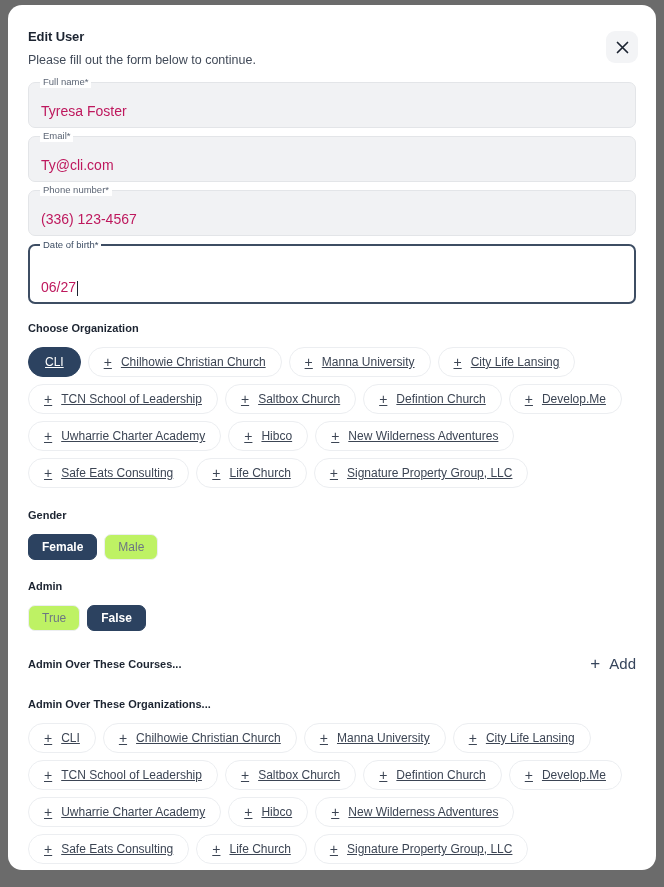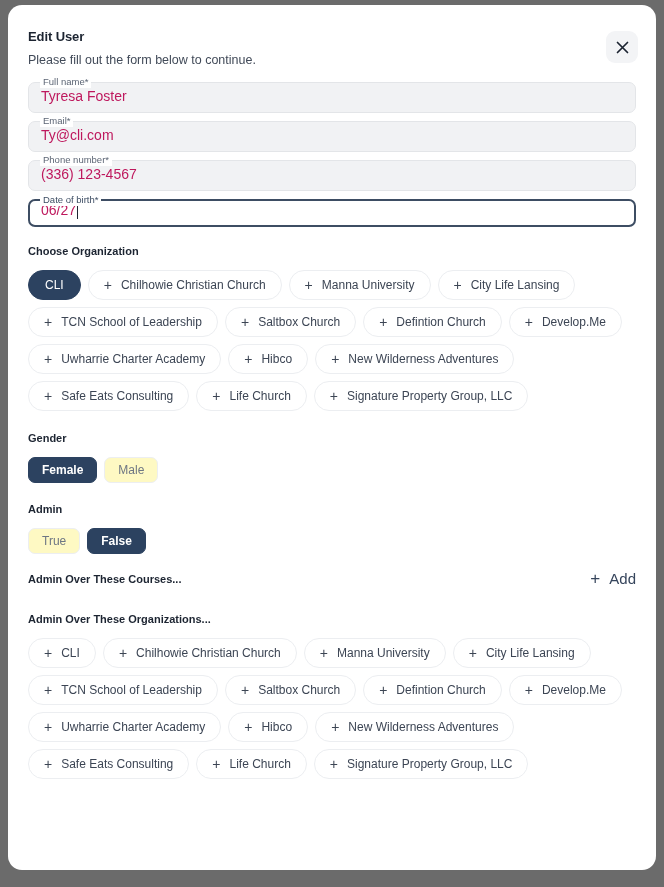--- a/index.html
+++ b/index.html
@@ -61,21 +61,21 @@
     cursor: pointer;
     padding: 0;
   }
   .close-button svg { display: block; }
 
   
   .fields { margin-top: 14px; }
 
   .field {
     position: relative;
-    height: 31px;
+    height: 46px;
     margin-bottom: 8px;
     border-radius: 7px;
     background: #f1f2f4;
     border: 1px solid #e3e5e8;
     display: flex;
     align-items: flex-end;
     padding: 0 0 7px 12px;
   }
   .field .field-label {
     position: absolute;
@@ -92,21 +92,21 @@
     color: #be185d;
     line-height: 17px;
   }
 
   .field.focused {
     background: #ffffff;
     border: 2px solid #3d4d63;
     align-items: flex-end;
     padding-bottom: 6px;
     padding-left: 11px;
-    height: 28px;
+    height: 60px;
   }
   .field.focused .field-label { color: #3d4d63; left: 10px; }
   .caret {
     display: inline-block;
     width: 1px;
     height: 15px;
     background: #1c2431;
     vertical-align: -2px;
     margin-left: 1px;
   }
@@ -140,20 +140,21 @@
     padding: 0 15px;
     border-radius: 16px;
     background: #ffffff;
     border: 1px solid #eceef1;
     font-size: 12px;
     color: #3c4椅;
     color: #3c4554;
     cursor: pointer;
     white-space: nowrap;
     line-height: 1;
+    text-decoration: underline;
   }
   .chip .plus {
     font-size: 14px;
     color: #3c4554;
     line-height: 1;
     margin-top: -1px;
   }
   .chip.selected {
     background: #2c4260;
     border-color: #2c4260;
@@ -165,21 +166,21 @@
   .toggle-group {
     display: flex;
     gap: 7px;
     margin-top: 11px;
   }
   .toggle {
     height: 26px;
     min-width: 52px;
     padding: 0 13px;
     border-radius: 7px;
-    background: #fef9c3;
+    background: #bef264;
     border: 1px solid #eceef1;
     font-size: 12px;
     color: #6d7683;
     cursor: pointer;
     display: inline-flex;
     align-items: center;
     justify-content: center;
     font-family: "Liberation Sans", sans-serif;
   }
   .toggle.selected {
@@ -199,21 +200,21 @@
     cursor: pointer;
     padding: 0;
     font-family: "Liberation Sans", sans-serif;
     font-size: 15px;
     color: #36455c;
   }
   .add-button .plus-lg { font-size: 17px; line-height: 1; }
 
   .gender-block  { margin-top: 19px; }
   .admin-block   { margin-top: 18px; }
-  .courses-block { margin-top: 16px; }
+  .courses-block { margin-top: 24px; }
   .orgs-block    { margin-top: 24px; }
   .choose-block  { margin-top: 16px; }
 </style>
 </head>
 <body>
 
 <div class="dialog">
 
   <div class="header">
     <div class="dialog-title">Edit User</div>

